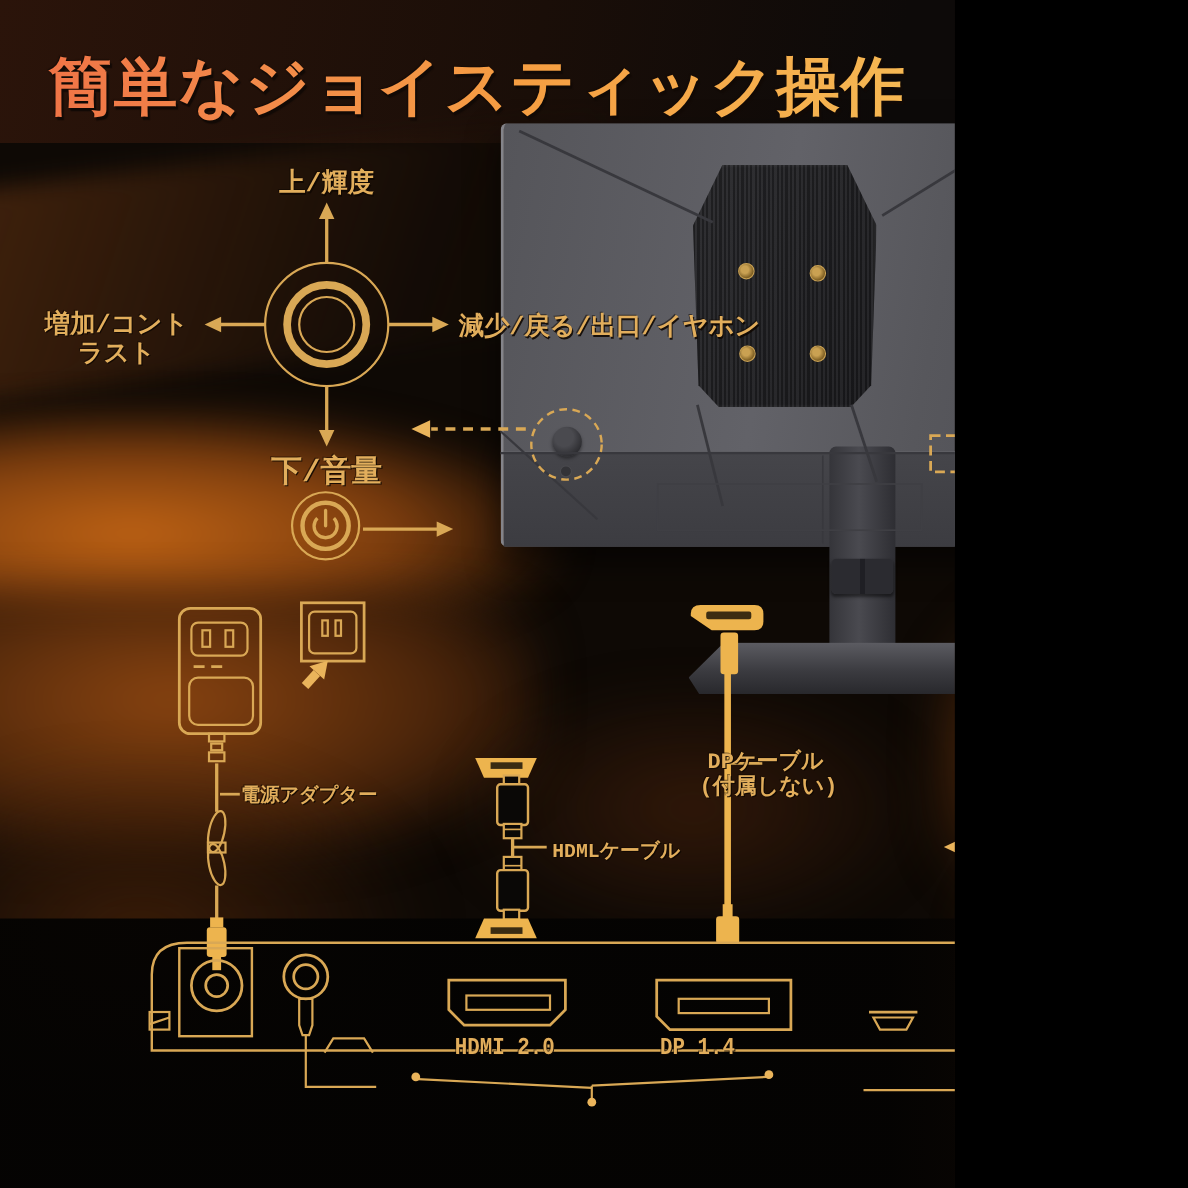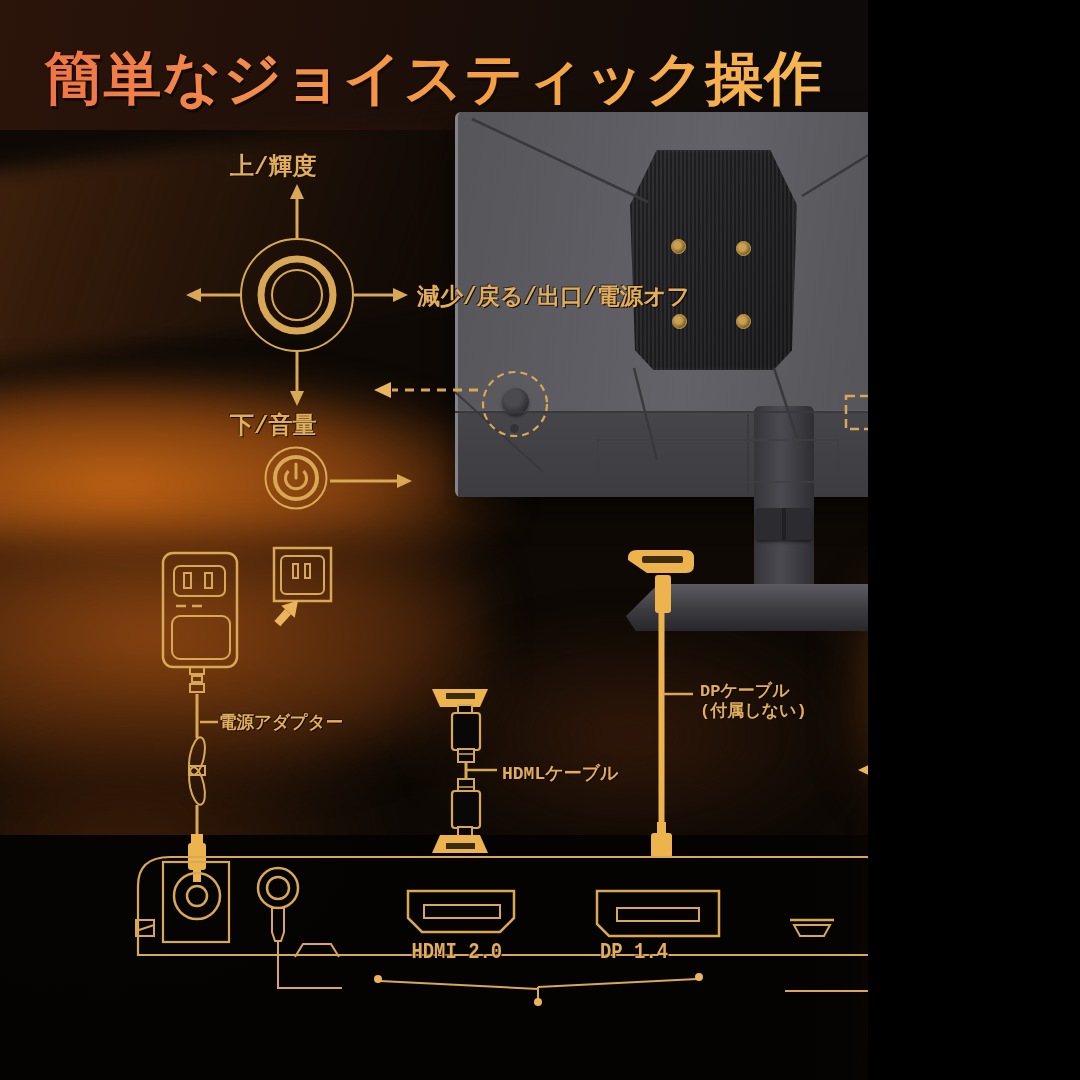--- a/index.html
+++ b/index.html
@@ -57,21 +57,21 @@
     background:radial-gradient(circle at 40% 35%,#4a4a4f 0 35%,#2c2c30 75%);box-shadow:0 2px 3px rgba(0,0,0,.4);}
   .joy-screw{position:absolute;left:509px;top:423px;width:9px;height:9px;border-radius:50%;z-index:3;background:#333337;border:1px solid #4a4a4e;}
 
   svg.overlay{position:absolute;left:0;top:0;z-index:4;pointer-events:none;}
   svg .g{stroke:var(--gold);fill:none;}
   svg .gf{fill:var(--gold-fill);stroke:none;}
   svg .dk{stroke:#38383d;fill:none;}
 
   .lbl{position:absolute;z-index:5;color:var(--gold-text);font-weight:bold;
     text-shadow:1px 1px 0 rgba(15,8,2,.9),-1px -1px 0 rgba(15,8,2,.55);white-space:nowrap;}
-  .ctr{text-align:left;}
+  .ctr{text-align:center;}
   .hdmi-box{position:absolute;left:412px;top:643px;width:110px;height:69px;z-index:5;
     background:#050403;border:2.5px solid var(--gold);box-sizing:border-box;}
   .hdmi-box .lbl-in{display:block;margin-top:12px;text-align:center;color:var(--gold-text);font-weight:bold;font-size:17.5px;
     text-shadow:1px 1px 0 rgba(15,8,2,.9);}
   .cond{display:inline-block;transform:scaleX(.86);transform-origin:center;}
   .condL{display:inline-block;transform:scaleX(.86);transform-origin:left;}
 </style>
 </head>
 <body>
 
@@ -237,27 +237,31 @@
       <line x1="380" y1="981" x2="538" y2="989" stroke-width="2"></line>
       <line x1="697" y1="979" x2="538" y2="987" stroke-width="2"></line>
       <line x1="538" y1="987" x2="538" y2="1000" stroke-width="2"></line>
       <circle cx="378" cy="979" r="4" fill="#eab45b" stroke="none"></circle>
       <circle cx="699" cy="977" r="4" fill="#eab45b" stroke="none"></circle>
       <circle cx="538" cy="1002" r="4" fill="#eab45b" stroke="none"></circle>
     </g>
   </svg>
 
   <div class="lbl ctr" style="left:230px;top:150px;width:134px;font-size:24px;">上/輝度</div>
-  <div class="lbl" style="left:417px;top:281px;font-size:23px;">減少/戻る/出口/電源オフ</div>
-  <div class="lbl ctr" style="left:230px;top:409px;width:134px;font-size:24px;">下/音量</div>
+  <div class="lbl ctr" style="left:30px;top:283px;width:152px;font-size:23px;line-height:1.15;">
+    <span style="display:block;">増加/コント</span>
+    <span style="display:block;">ラスト</span>
+  </div>
+  <div class="lbl" style="left:417px;top:281px;font-size:23px;">減少/戻る/出口/イヤホン</div>
+  <div class="lbl ctr" style="left:230px;top:409px;width:134px;font-size:28px;">下/音量</div>
   <div class="lbl" style="left:219px;top:710px;font-size:17.5px;text-align:right;">電源アダプター</div>
 
   <div class="lbl" style="left:502px;top:761px;font-size:18px;">HDMLケーブル</div>
 
-  <div class="lbl ctr" style="left:700px;top:682px;width:120px;font-size:17px;line-height:1.15;">
+  <div class="lbl ctr" style="left:636px;top:682px;width:120px;font-size:20px;line-height:1.15;">
     <span style="display:block;">DPケーブル</span>
     <span style="display:block;">(付属しない)</span>
   </div>
 
   <div class="lbl ctr" style="left:404px;top:940px;width:110px;font-size:22px;">
     <span class="cond">HDMI 2.0</span>
   </div>
   <div class="lbl" style="left:600px;top:940px;font-size:22px;">
     <span class="condL">DP 1.4</span>
   </div>

